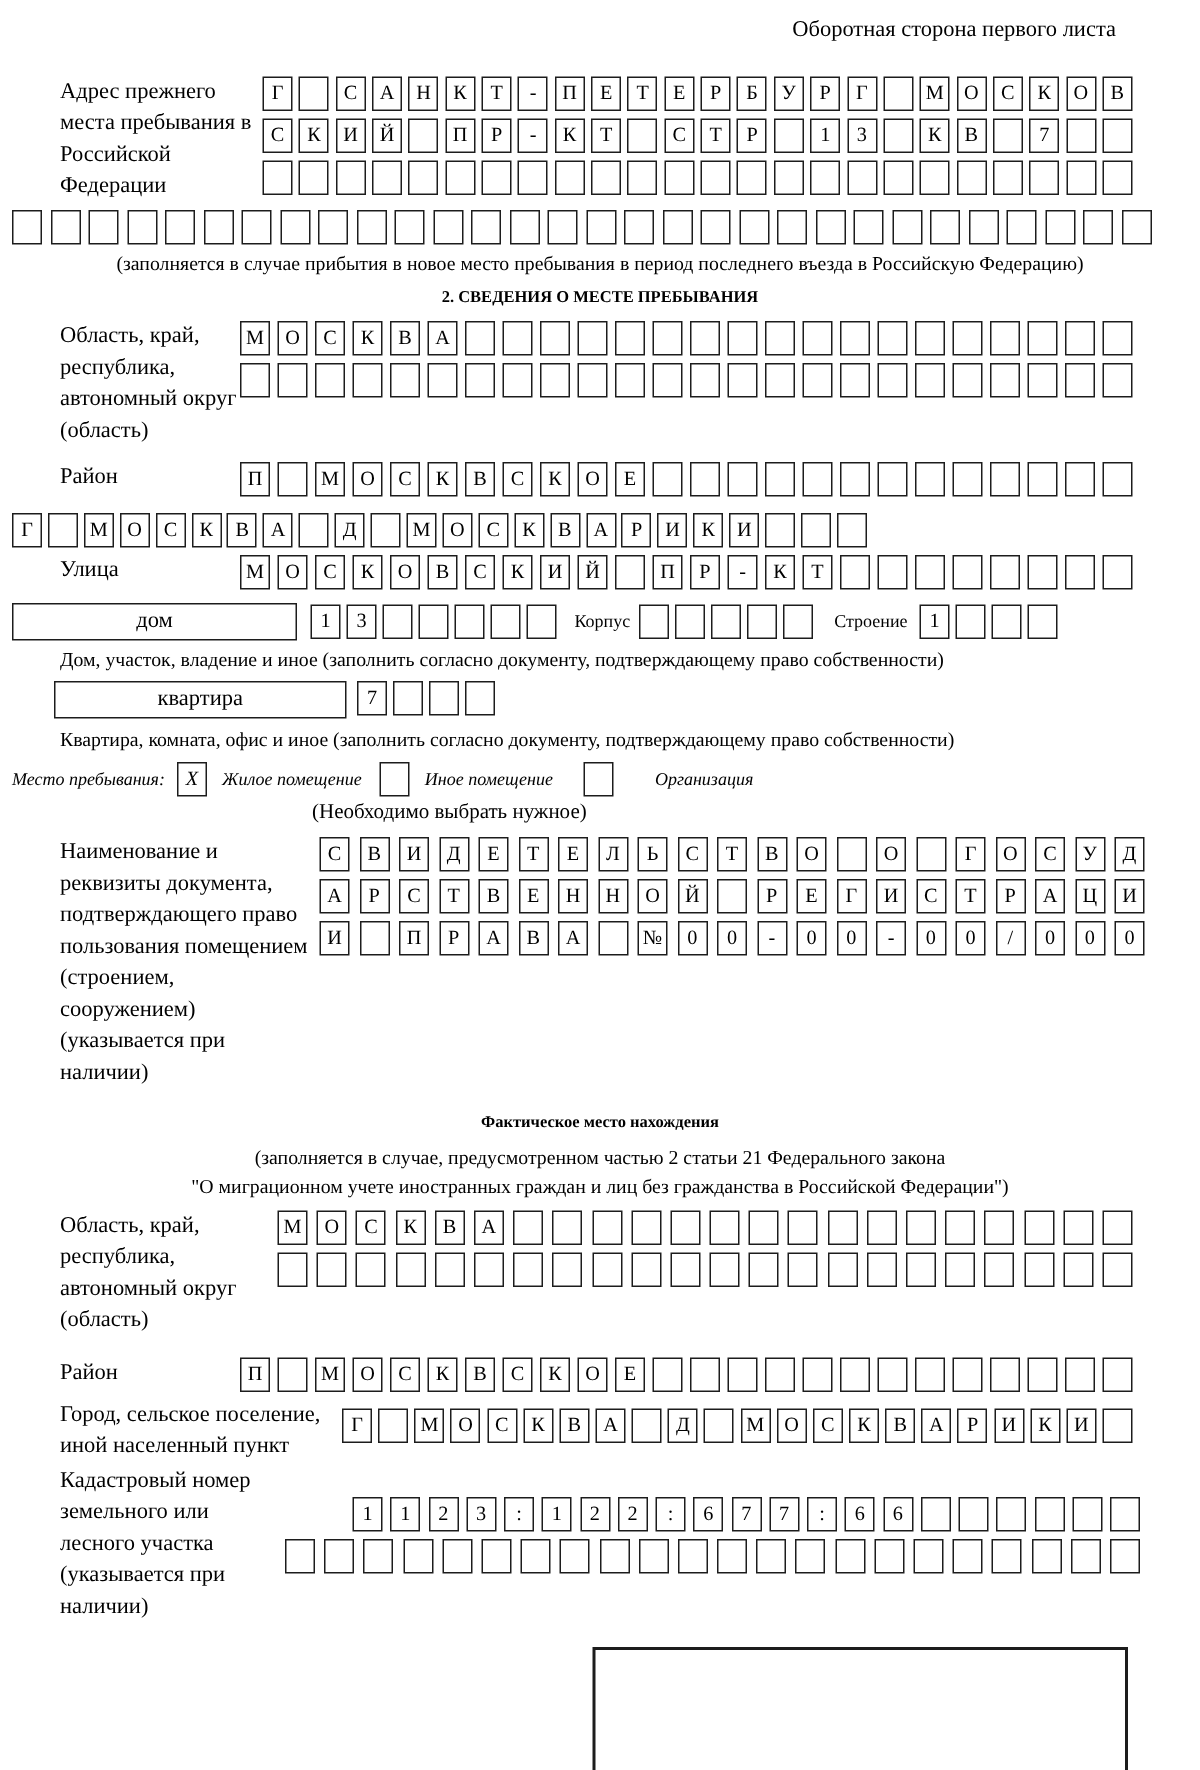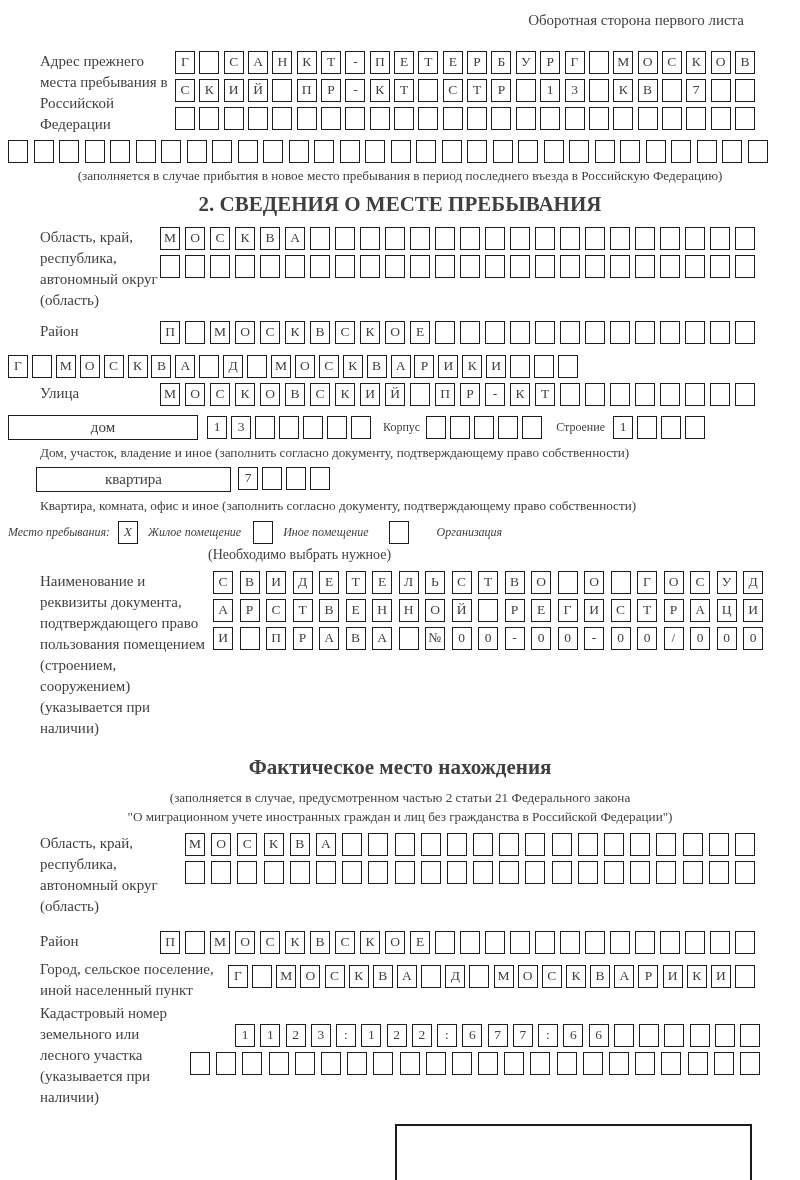--- a/index.html
+++ b/index.html
@@ -1,29 +1,29 @@
 <!DOCTYPE html>
 <html><head>
 <meta charset="utf-8">
 <style>
   html,body{margin:0;padding:0;background:#fff;}
-  .page{position:relative;width:800px;height:1180px;background:#fff;color:#404040;
+  .page{position:relative;width:800px;height:1180px;background:#fff;color:#000000;
         font-family:"Liberation Serif",serif;overflow:hidden;box-sizing:border-box;
         padding:12px 8px 0 8px;}
   .header-note{text-align:right;font-size:15px;padding-right:48px;margin-bottom:22px;}
   .frow{display:flex;align-items:flex-start;}
   .flabel{font-size:15px;line-height:21px;margin-left:32px;flex:none;}
   .fcol{flex:none;}
   .boxrow{display:flex;justify-content:space-between;height:23px;margin-bottom:5px;flex:none;}
   .cell{display:inline-block;box-sizing:border-box;width:20px;height:23px;border:1.7px solid #1c1c1c;
         font-size:13.5px;line-height:20px;text-align:center;overflow:hidden;flex:none;background:#fff;}
   .w580{width:580px;} .w595{width:595px;} .w570{width:570px;} .w550{width:550px;}
   .w760{width:760px;margin-left:0;} .w527{width:527px;} .w525{width:525px;}
   .caption{font-size:13.2px;text-align:center;margin:2px 0 6px 0;}
-  .sec-title{font-size:21px;font-weight:bold;text-align:center;margin:8px 0 10px 0;}
+  .sec-title{font-size:11px;font-weight:bold;text-align:center;margin:8px 0 10px 0;}
   .boxgroup{display:flex;gap:4px;flex:none;}
   .plate{box-sizing:border-box;border:1.7px solid #1c1c1c;height:25px;font-size:15px;
          display:flex;align-items:center;justify-content:center;flex:none;background:#fff;}
   .inline-lbl{font-size:12px;line-height:25px;flex:none;}
   .small-note{font-size:14px;margin:2px 0 8px 205px;}
   .fact-cap{font-size:13.2px;text-align:center;margin:0 0 3px 0;}
   .stamp-box{box-sizing:border-box;margin:16px 0 6px 387px;width:357px;height:172px;border:2px solid #1c1c1c;}
   .mb0{margin-bottom:0;}
 </style>
 </head>

